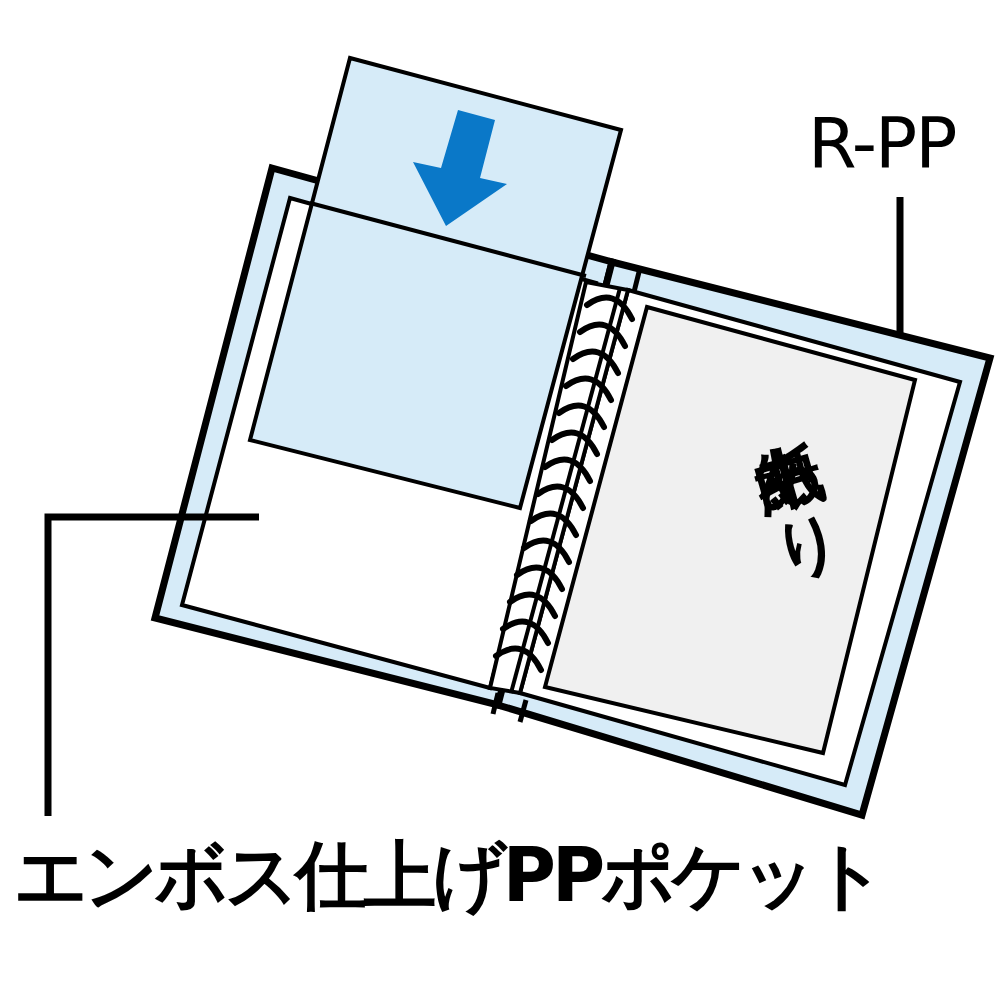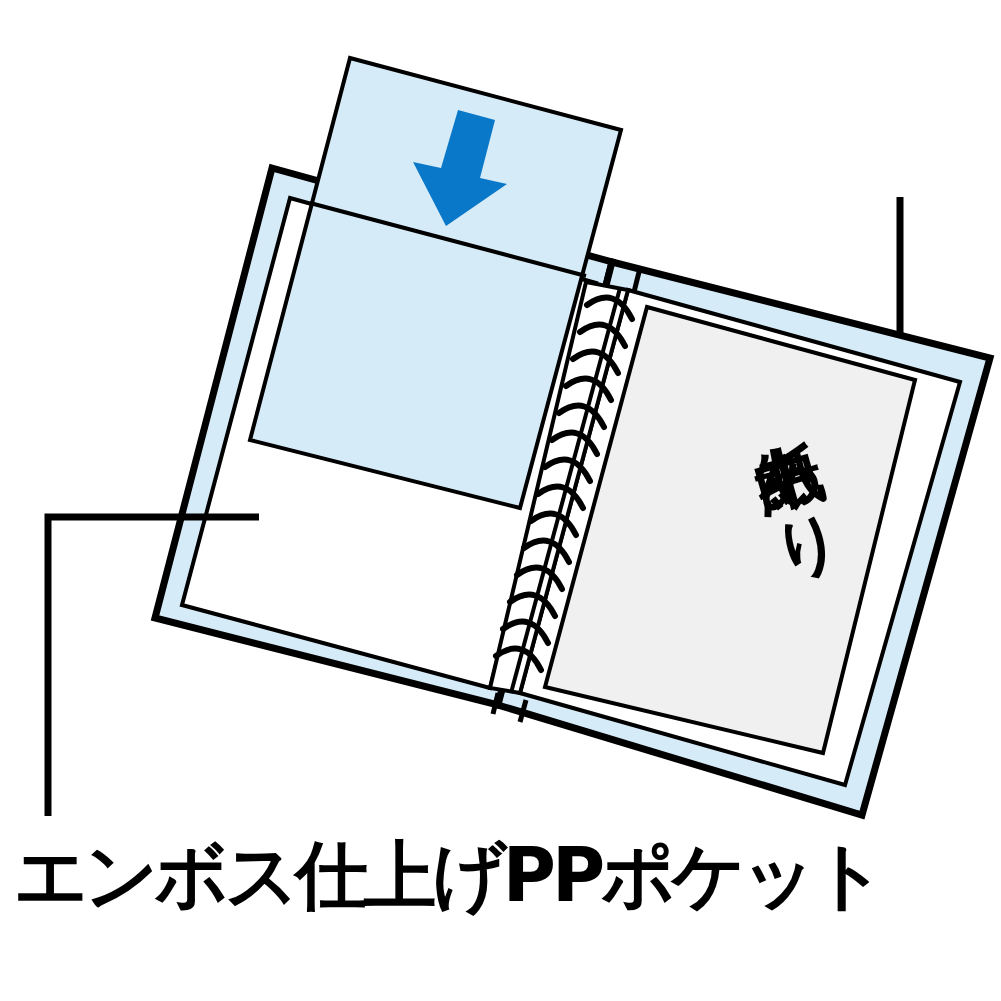--- a/index.html
+++ b/index.html
@@ -85,15 +85,16 @@
 
     <polygon points="458,110 495,120 480,178 507,184 446,226 413,162 441,168" fill="#0a78c8"></polygon>
 
     <line x1="900" y1="197" x2="900" y2="335" stroke="#000" stroke-width="7"></line>
 
     <g stroke="#000" stroke-width="7" fill="none">
       <polyline points="259,517 48,517 48,816"></polyline>
     </g>
   </svg>
 
+  <div class="label label-rpp">R-PP</div>
   <div class="label-insert">中紙あり</div>
   <div class="label label-pocket">エンボス仕上げPPポケット</div>
 </div>
 
 </body></html>

